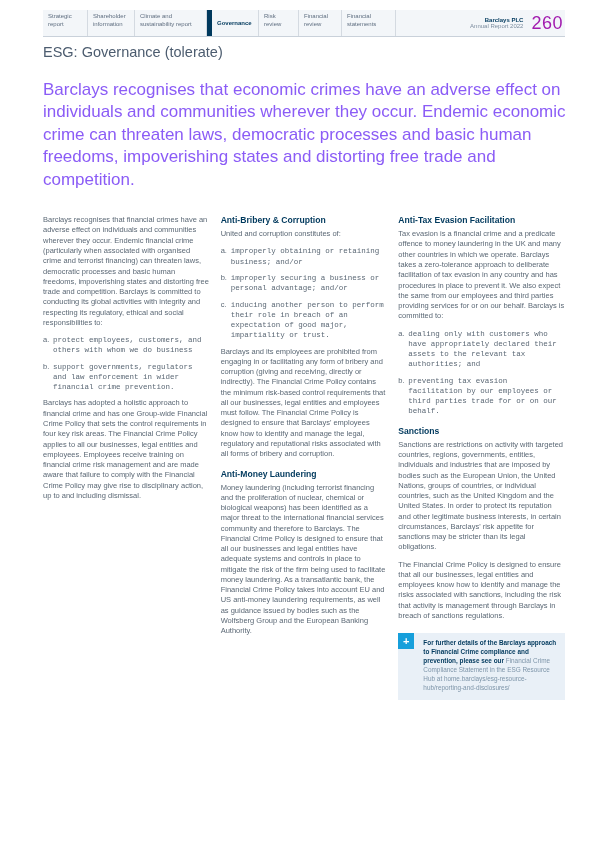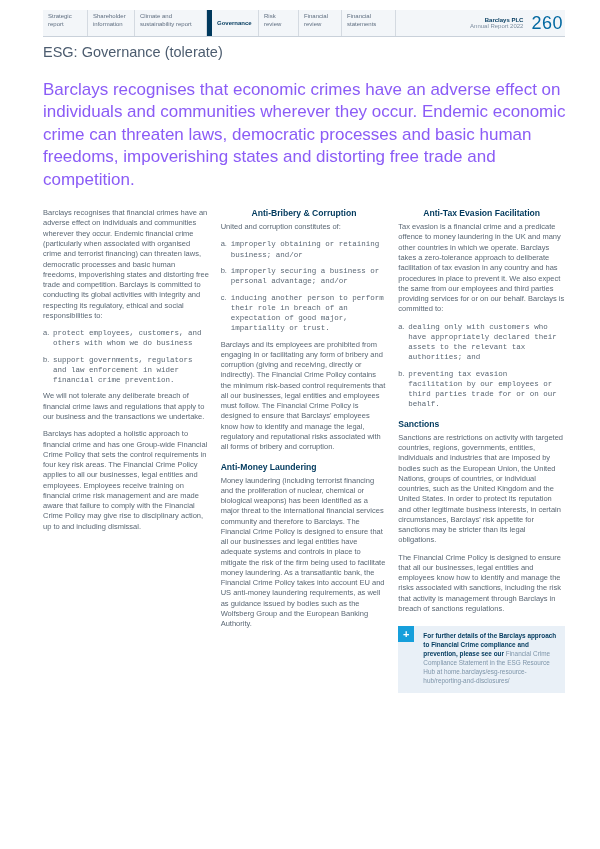--- a/index.html
+++ b/index.html
@@ -45,21 +45,21 @@
     justify-content: flex-end;
     align-items: center;
     gap: 8px;
     padding: 2px 2px 2px 4px;
   }
   .brand { text-align: right; }
   .brand-name { font-size: 6px; font-weight: bold; color: #00395d; }
   .brand-sub  { font-size: 6px; color: #7d8ea0; }
   .page-number {
     font-size: 18px;
-    color: #0369a1;
+    color: #a21caf;
     letter-spacing: 0.5px;
   }
 
   .breadcrumb {
     margin-top: 7px;
     font-size: 14.5px;
     color: #4c5c6f;
   }
 
   
@@ -78,34 +78,34 @@
     color: #8b5cf6;
   }
 
   
   .columns {
     margin-top: 17px;
     display: grid;
     grid-template-columns: repeat(3, 1fr);
     column-gap: 11px;
   }
-  .col { min-width: 0; }
+  .col { min-width: 0; margin-top: 7px; }
   .col p {
     font-size: 7.5px;
     line-height: 1.37;
     color: #5b6875;
     margin-bottom: 7px;
   }
   .col h3 {
     font-size: 8.6px;
     font-weight: bold;
     color: #00395d;
     margin: 9px 0 4px 0;
   }
-  .col h3:first-child { margin-top: 0; text-align: center; }
+  .col h3:first-child { margin-top: 0; }
   .li {
     display: flex;
     font-size: 7.5px;
     line-height: 1.37;
     color: #5b6875;
     margin-bottom: 6px;
   }
   .li .marker { width: 10px; flex: 0 0 10px; }
   .li .li-text { flex: 1; font-family: Liberation Mono, monospace; }
 
@@ -166,21 +166,20 @@
         <div class="col">
           <p>Barclays recognises that financial crimes have an adverse effect on individuals and communities wherever they occur. Endemic financial crime (particularly when associated with organised crime and terrorist financing) can threaten laws, democratic processes and basic human freedoms, impoverishing states and distorting free trade and competition. Barclays is committed to conducting its global activities with integrity and respecting its regulatory, ethical and social responsibilities to:</p>
           <div class="li">
             <span class="marker">a.</span>
             <span class="li-text">protect employees, customers, and others with whom we do business</span>
           </div>
           <div class="li">
             <span class="marker">b.</span>
             <span class="li-text">support governments, regulators and law enforcement in wider financial crime prevention.</span>
           </div>
-          <p>We will not tolerate any deliberate breach of financial crime laws and regulations that apply to our business and the transactions we undertake.</p>
           <p>Barclays has adopted a holistic approach to financial crime and has one Group-wide Financial Crime Policy that sets the control requirements in four key risk areas. The Financial Crime Policy applies to all our businesses, legal entities and employees. Employees receive training on financial crime risk management and are made aware that failure to comply with the Financial Crime Policy may give rise to disciplinary action, up to and including dismissal.</p>
         </div>
         <div class="col">
           <h3>Anti-Bribery &amp; Corruption</h3>
           <p>United and corruption constitutes of:</p>
           <div class="li">
             <span class="marker">a.</span>
             <span class="li-text">improperly obtaining or retaining business; and/or</span>
           </div>
           <div class="li">

